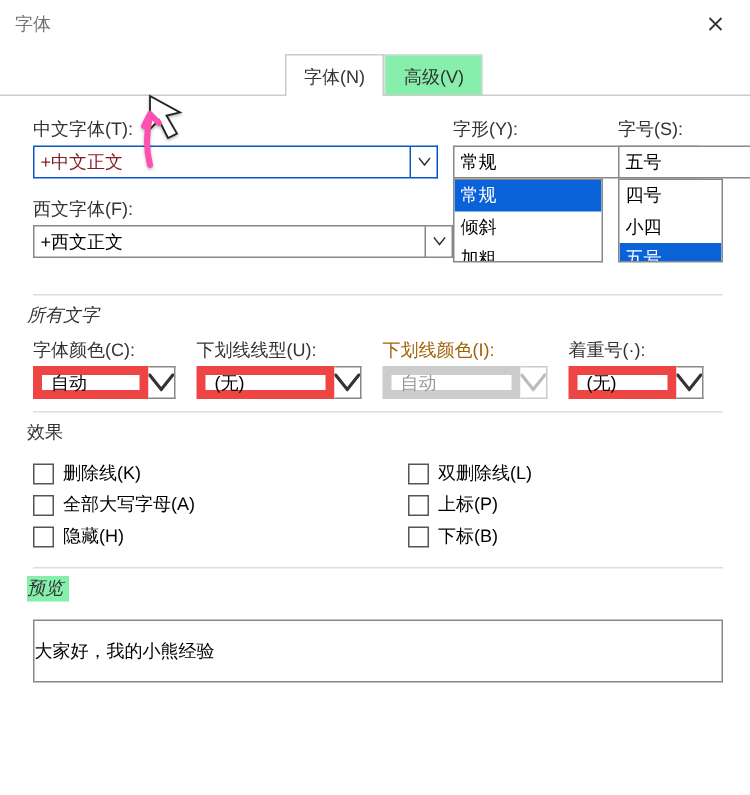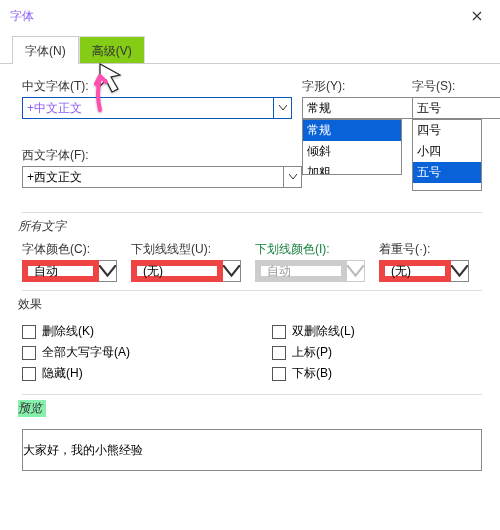--- a/index.html
+++ b/index.html
@@ -1,39 +1,39 @@
 <!DOCTYPE html>
 <html><head>
 <meta charset="utf-8">
 <style>
 * { box-sizing: border-box; margin: 0; padding: 0; font-family: "Microsoft YaHei", Arial, sans-serif; font-size: 12px; }
 body { background: #fff; width: 500px; height: 530px; overflow: hidden; position: relative; }
 
 .titlebar { display: flex; align-items: center; height: 32px; padding: 0 0 0 10px; }
-.titlebar .title { flex: 1; font-size: 12px; color: #8b5cf6; }
+.titlebar .title { flex: 1; font-size: 12px; color: #737373; }
 .titlebar .close { width: 46px; height: 32px; display: flex; align-items: center; justify-content: center; cursor: pointer; }
 .titlebar .close svg { width: 10px; height: 10px; }
 
-.tabs-row { display: flex; position: relative; height: 28px; margin-top: 4px; }
+.tabs-row { display: flex; position: relative; height: 28px; margin-top: 4px; justify-content: center; }
 .tab { padding: 6px 12px 6px; font-size: 12px; color: #333; cursor: pointer; border: 1px solid transparent; border-bottom: none; background: #fff; }
 .tab.active { border-color: #ccc; background: #fff; position: relative; z-index: 2; }
-.tab.inactive { background: #84cc16; border-color: #ddd; }
+.tab.inactive { background: #86efac; border-color: #ddd; }
 .tabs-underline { position: absolute; left: 0; right: 0; bottom: 0; height: 1px; background: #ccc; z-index: 1; }
 
 .content { padding: 14px 18px 0 22px; }
 
 .row { display: flex; gap: 10px; margin-bottom: 6px; }
 .col { display: flex; flex-direction: column; }
 .label { font-size: 12px; color: #333; margin-bottom: 2px; }
 
 .combo { display: flex; height: 22px; }
 .combo input { flex: 1; border: 1px solid #888; padding: 0 4px; font-size: 12px; outline: none; }
 .combo .dd { width: 18px; border: 1px solid #888; border-left: none; display: flex; align-items: center; justify-content: center; cursor: pointer; background: #fff; }
 .combo .dd svg { width: 8px; height: 6px; }
-.combo.hi input { color: #8b5cf6; border-color: #0a57c2; }
+.combo.hi input { color: #7f1d1d; border-color: #0a57c2; }
 .combo.hi .dd { border-color: #0a57c2; }
 
 .listbox { border: 1px solid #888; overflow: hidden; }
 .listbox .opt { padding: 2px 4px; font-size: 12px; cursor: pointer; }
 .listbox .opt.sel { background: #0a62d9; color: #fff; }
 
 .section-divider { border-top: 1px solid #ddd; margin: 8px 0 6px; }
 .section-head { font-size: 12px; color: #333; margin-bottom: 6px; }
 
 .small-combo { display: flex; height: 22px; }
@@ -94,21 +94,21 @@
         <div class="opt sel">常规</div>
         <div class="opt">倾斜</div>
         <div class="opt">加粗</div>
       </div>
     </div>
     <div class="col" style="width:70px">
       <div class="label">字号(S):</div>
       <div class="combo">
         <input value="五号" style="">
       </div>
-      <div class="listbox" style="height:72px">
+      <div class="listbox" style="height:56px">
         <div class="opt">四号</div>
         <div class="opt">小四</div>
         <div class="opt sel">五号</div>
       </div>
     </div>
   </div>
 
   
   <div class="row" style="margin-top:-50px">
     <div class="col" style="flex:1; margin-right:180px">
@@ -144,21 +144,21 @@
       <div class="small-combo">
         <div class="val">(无)</div>
         <div class="dd">
             <svg viewBox="0 0 8 6">
               <path d="M0 0 L4 5 L8 0" fill="none" stroke="#333" stroke-width="1"></path>
             </svg>
           </div>
       </div>
     </div>
     <div class="col" style="width:110px">
-      <div class="label" style="color:#15803d">下划线颜色(I):</div>
+      <div class="label" style="color:#a16207">下划线颜色(I):</div>
       <div class="small-combo disabled">
         <div class="val">自动</div>
         <div class="dd">
             <svg viewBox="0 0 8 6">
               <path d="M0 0 L4 5 L8 0" fill="none" stroke="#bbb" stroke-width="1"></path>
             </svg>
           </div>
       </div>
     </div>
     <div class="col" style="width:90px">

